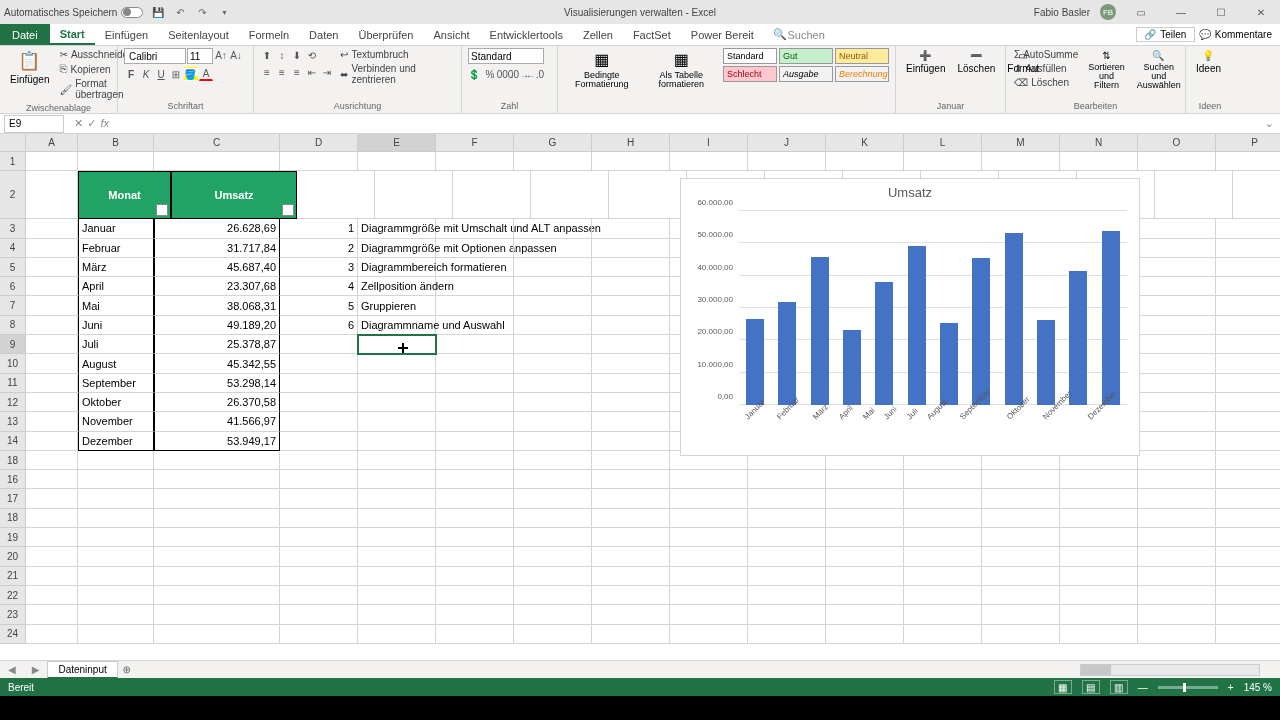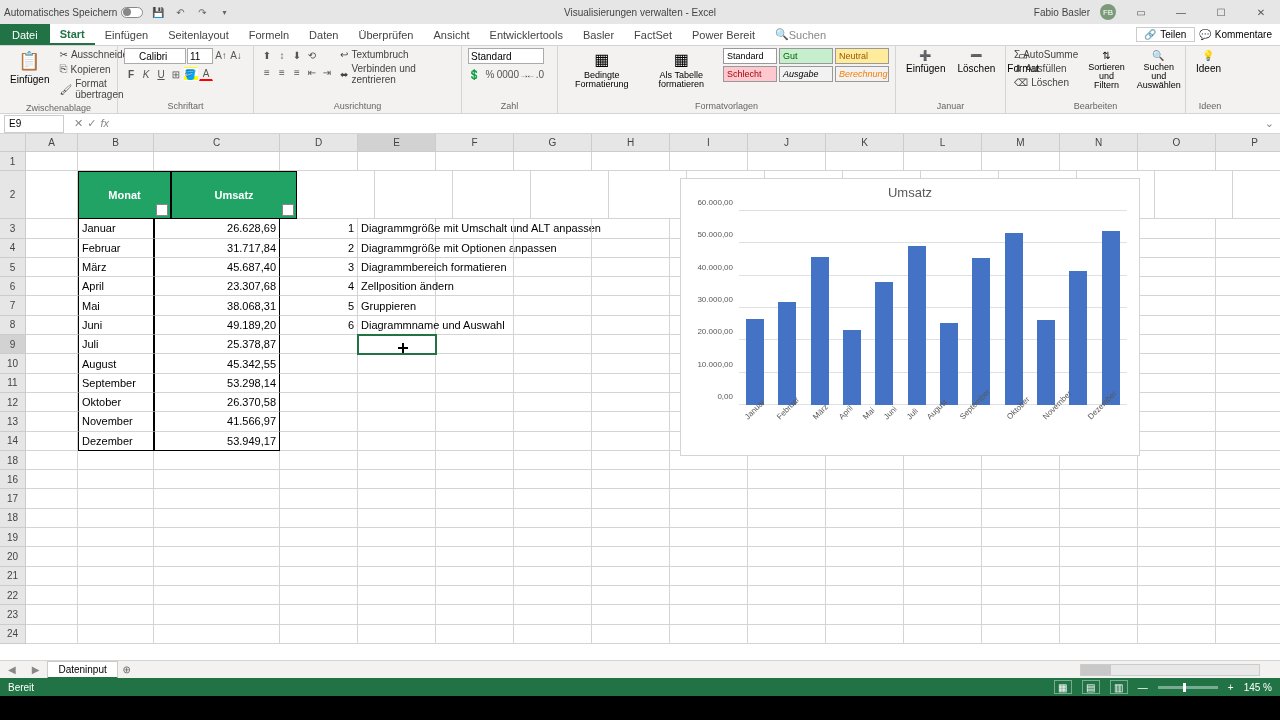--- a/index.html
+++ b/index.html
@@ -28,21 +28,21 @@
 .comments-btn { font-size: 10px; display: flex; align-items: center; gap: 3px; }
 
 
 .ribbon { height: 68px; background: #f3f2f1; border-bottom: 1px solid #d4d4d4; display: flex; font-size: 10px; }
 .rgroup { border-right: 1px solid #d4d4d4; padding: 2px 6px; display: flex; flex-direction: column; justify-content: space-between; position: relative; }
 .rgroup-label { font-size: 9px; color: #666; text-align: center; margin-top: auto; padding-top: 2px; }
 .rgroup-body { display: flex; align-items: flex-start; gap: 4px; flex: 1; }
 .rbtn-lg { display: flex; flex-direction: column; align-items: center; gap: 2px; cursor: pointer; padding: 2px 4px; }
 .rbtn-sm { display: flex; align-items: center; gap: 3px; cursor: pointer; padding: 1px 2px; font-size: 10px; color: #444; }
 .rbtn-stack { display: flex; flex-direction: column; gap: 1px; }
-.font-select { width: 62px; height: 16px; border: 1px solid #ababab; font-size: 10px; padding: 0 14px; background: #fff; }
+.font-select { width: 62px; height: 16px; border: 1px solid #ababab; font-size: 10px; padding: 0 4px; background: #fff; }
 .size-select { width: 26px; height: 16px; border: 1px solid #ababab; font-size: 10px; padding: 0 2px; background: #fff; }
 .mini-icon { width: 14px; height: 14px; display: inline-flex; align-items: center; justify-content: center; border: 1px solid transparent; cursor: pointer; color: #555; }
 .icon-row { display: flex; gap: 1px; }
 .number-select { width: 76px; height: 16px; border: 1px solid #ababab; font-size: 10px; padding: 0 2px; background: #fff; }
 .style-cell { width: 54px; height: 16px; border: 1px solid #999; font-size: 9px; display: flex; align-items: center; padding: 0 3px; }
 .style-standard { background: #fff; }
 .style-schlecht { background: #ffc7ce; color: #9c0006; }
 .style-gut { background: #c6efce; color: #006100; }
 .style-ausgabe { background: #f2f2f2; font-style: italic; }
 .style-neutral { background: #ffeb9c; color: #9c5700; }
@@ -136,21 +136,21 @@
   <div class="ribbon-tabs">
     <div class="file-tab">Datei</div>
     <div class="rtab active">Start</div>
     <div class="rtab">Einfügen</div>
     <div class="rtab">Seitenlayout</div>
     <div class="rtab">Formeln</div>
     <div class="rtab">Daten</div>
     <div class="rtab">Überprüfen</div>
     <div class="rtab">Ansicht</div>
     <div class="rtab">Entwicklertools</div>
-    <div class="rtab">Basler</div>
+    <div class="rtab">Zellen</div>
     <div class="rtab">FactSet</div>
     <div class="rtab">Power Bereit</div>
     <div class="rtab" style="color:#888">🔍 <span>Suchen</span></div>
     <div class="tabs-right">
       <div class="share-btn">🔗 <span>Teilen</span></div>
       <div class="comments-btn">💬 <span>Kommentare</span></div>
     </div>
   </div>
 
   <div class="ribbon">
@@ -260,21 +260,20 @@
             <div class="style-cell style-gut">Gut</div>
             <div class="style-cell style-neutral">Neutral</div>
           </div>
           <div style="display:flex;gap:2px">
             <div class="style-cell style-schlecht">Schlecht</div>
             <div class="style-cell style-ausgabe">Ausgabe</div>
             <div class="style-cell style-berechnung">Berechnung</div>
           </div>
         </div>
       </div>
-      <div class="rgroup-label">Formatvorlagen</div>
     </div>
 
     <div class="rgroup" style="width:110px">
       <div class="rgroup-body">
         <div class="rbtn-lg">
             <span>➕</span>
             <span>Einfügen</span>
           </div>
         <div class="rbtn-lg">
             <span>➖</span>

